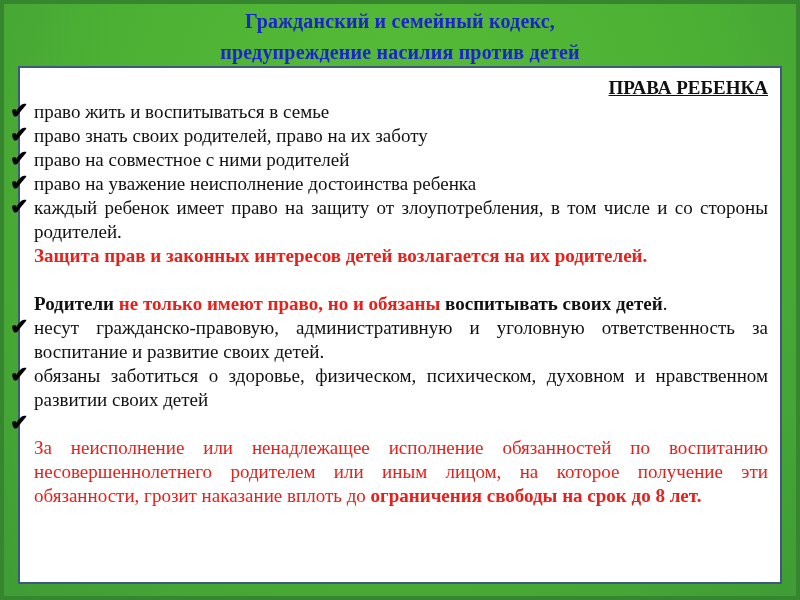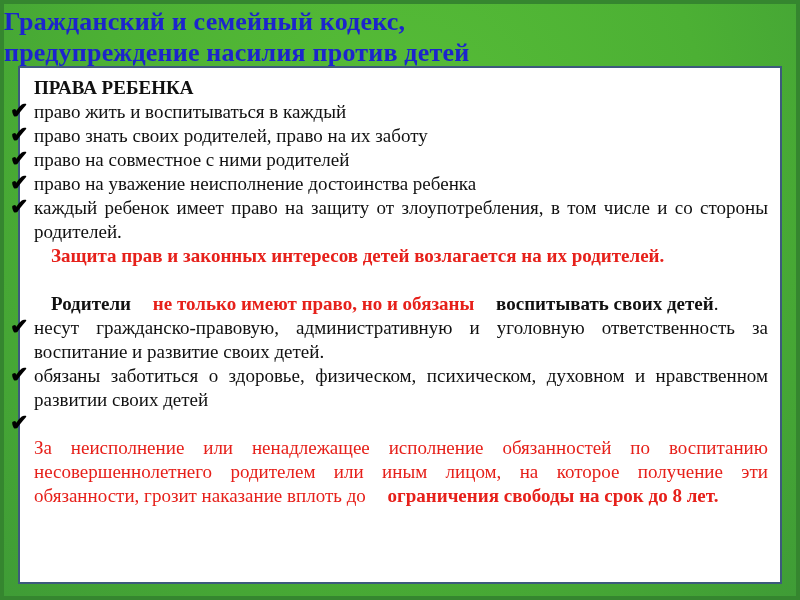--- a/index.html
+++ b/index.html
@@ -10,58 +10,59 @@
   .slide {
     position: relative;
     width: 800px; height: 600px;
     box-sizing: border-box;
     border: 4px solid #35862f;
     background: radial-gradient(ellipse at 50% 25%, #57bd37 0%, #4cb034 55%, #3f9c36 100%);
   }
   .title {
     position: absolute;
     top: 2px; left: 0; right: 0;
-    text-align: left;
+    text-align: center;
     color: #1c24cd;
     font-weight: bold;
-    font-size: 26px;
+    font-size: 20px;
     line-height: 31px;
     letter-spacing: 0.2px;
   }
   .content-box {
     position: absolute;
     left: 14px; top: 62px;
     width: 764px; height: 518px;
     box-sizing: border-box;
     background: #ffffff;
     border: 2px solid #3d5a7c;
     padding: 8px 12px 6px 14px;
     font-size: 19px;
     line-height: 24px;
     color: #111111;
   }
   .heading {
-    text-align: left;
+    text-align: right;
     font-weight: bold;
+    text-decoration: underline;
   }
   .item {
     position: relative;
     text-align: justify;
   }
   .check {
     position: absolute;
     left: -24px; top: -1px;
     width: 24px;
     font-weight: bold;
     font-size: 22px;
     color: #000000;
   }
   p { margin: 0; }
   .red  { color: #e6201a; }
-  .bold { font-weight: bold; margin-left: 17px; }
+  .bold { font-weight: bold; }
   .underline { }
   .justify { text-align: justify; }
   .blank-gap { margin-top: 24px; }
   .gap-left { }
 </style>
 </head>
 <body>
 
 <div class="slide">
 
@@ -69,21 +70,21 @@
     <div>Гражданский и семейный кодекс,</div>
     <div>предупреждение насилия против детей</div>
   </div>
 
   <div class="content-box">
 
     <div class="heading">ПРАВА РЕБЕНКА</div>
 
     <div class="item">
       <span class="check">✔</span>
-      <span>право жить и воспитываться в каждый</span>
+      <span>право жить и воспитываться в семье</span>
     </div>
     <div class="item">
       <span class="check">✔</span>
       <span>право знать своих родителей, право на их заботу</span>
     </div>
     <div class="item">
       <span class="check">✔</span>
       <span>право на совместное с ними родителей</span>
     </div>
     <div class="item">

